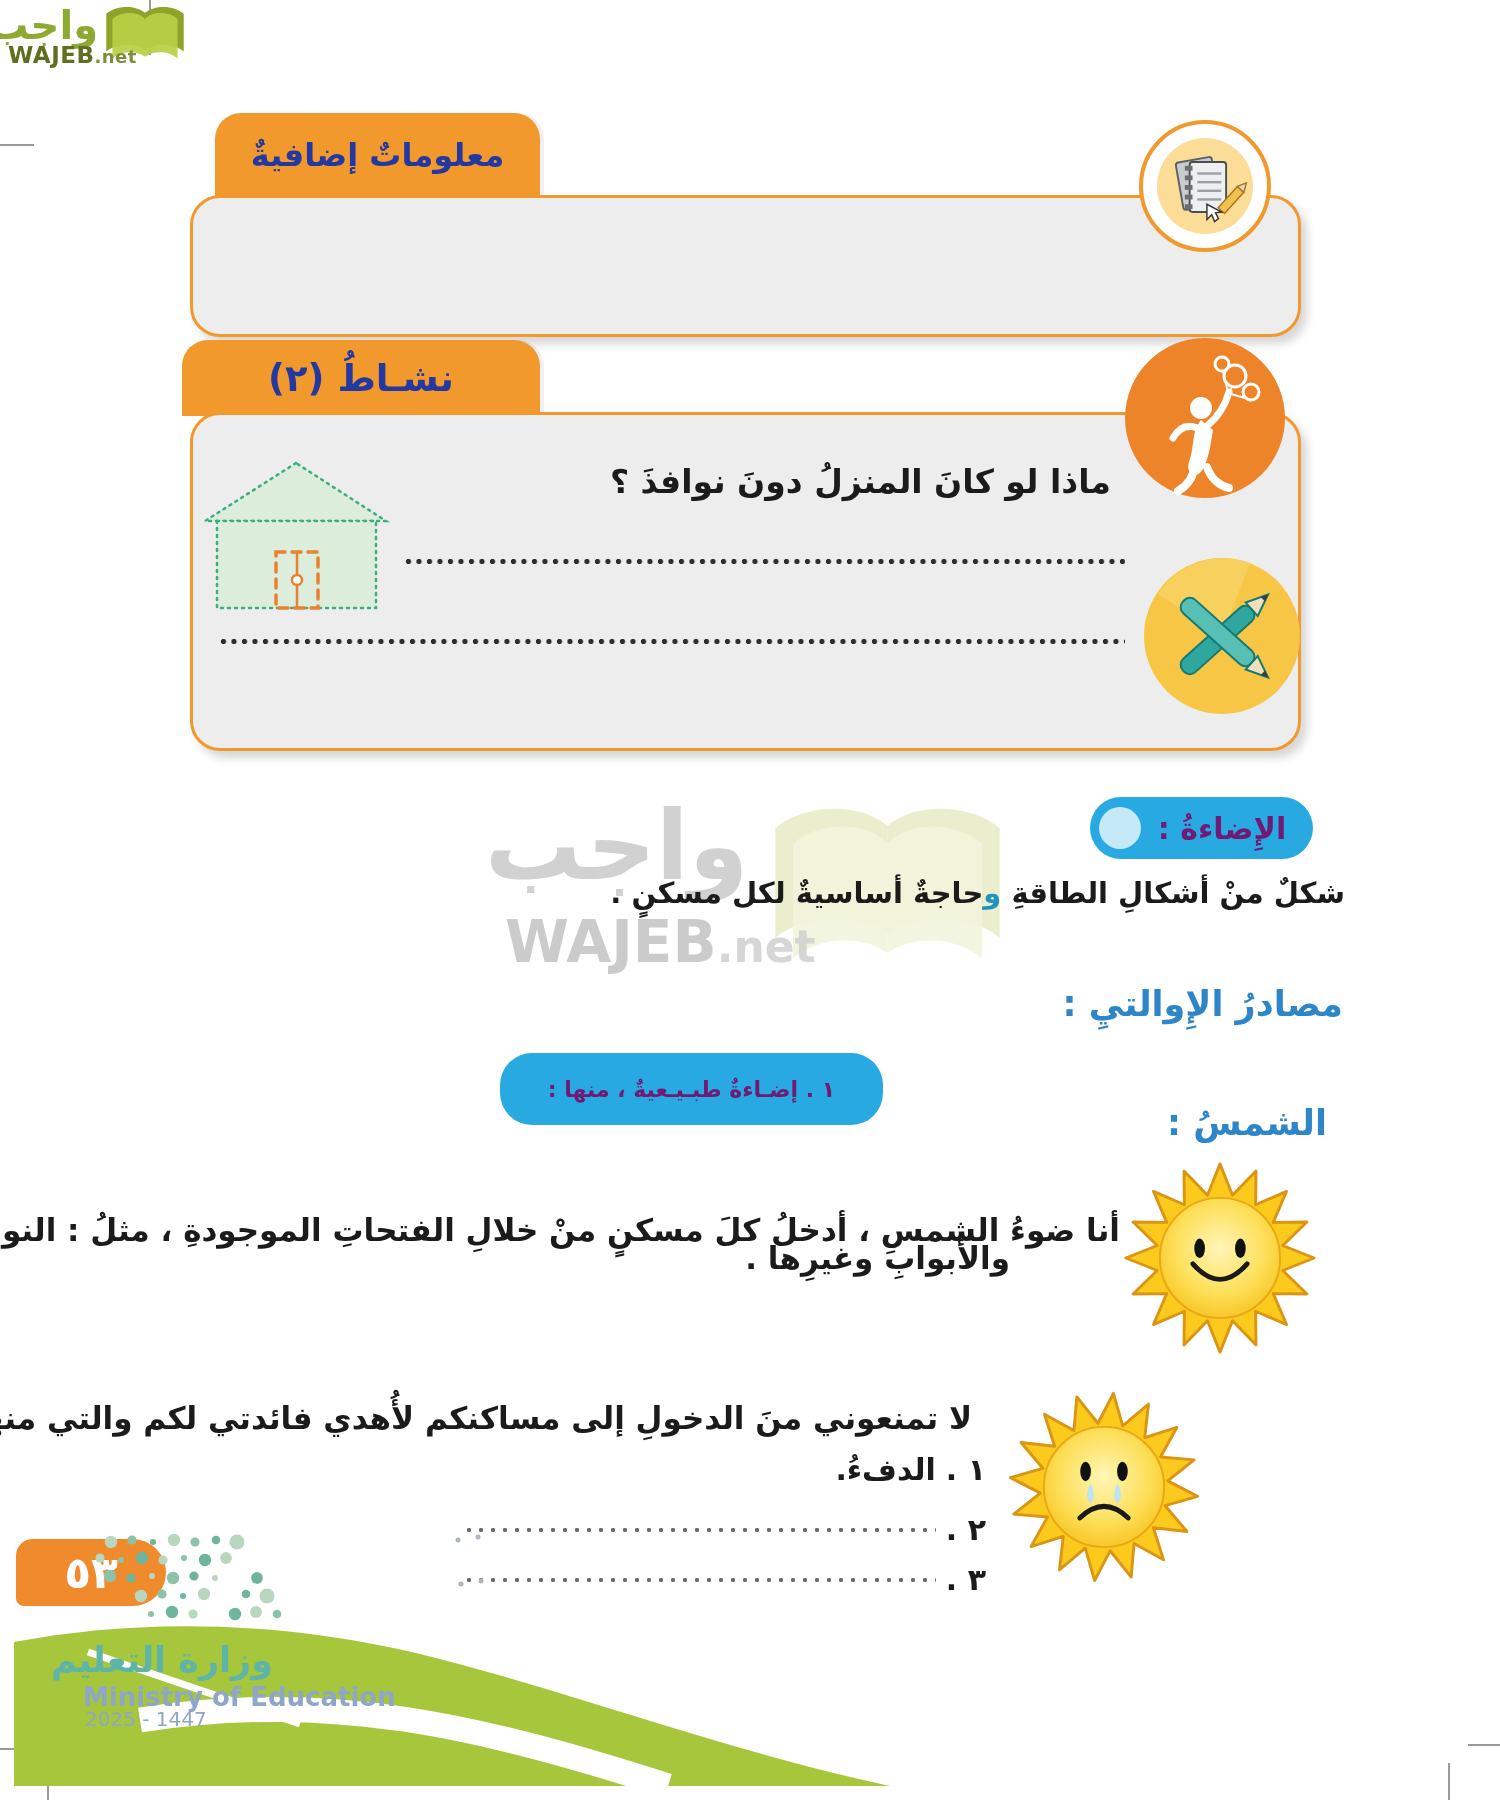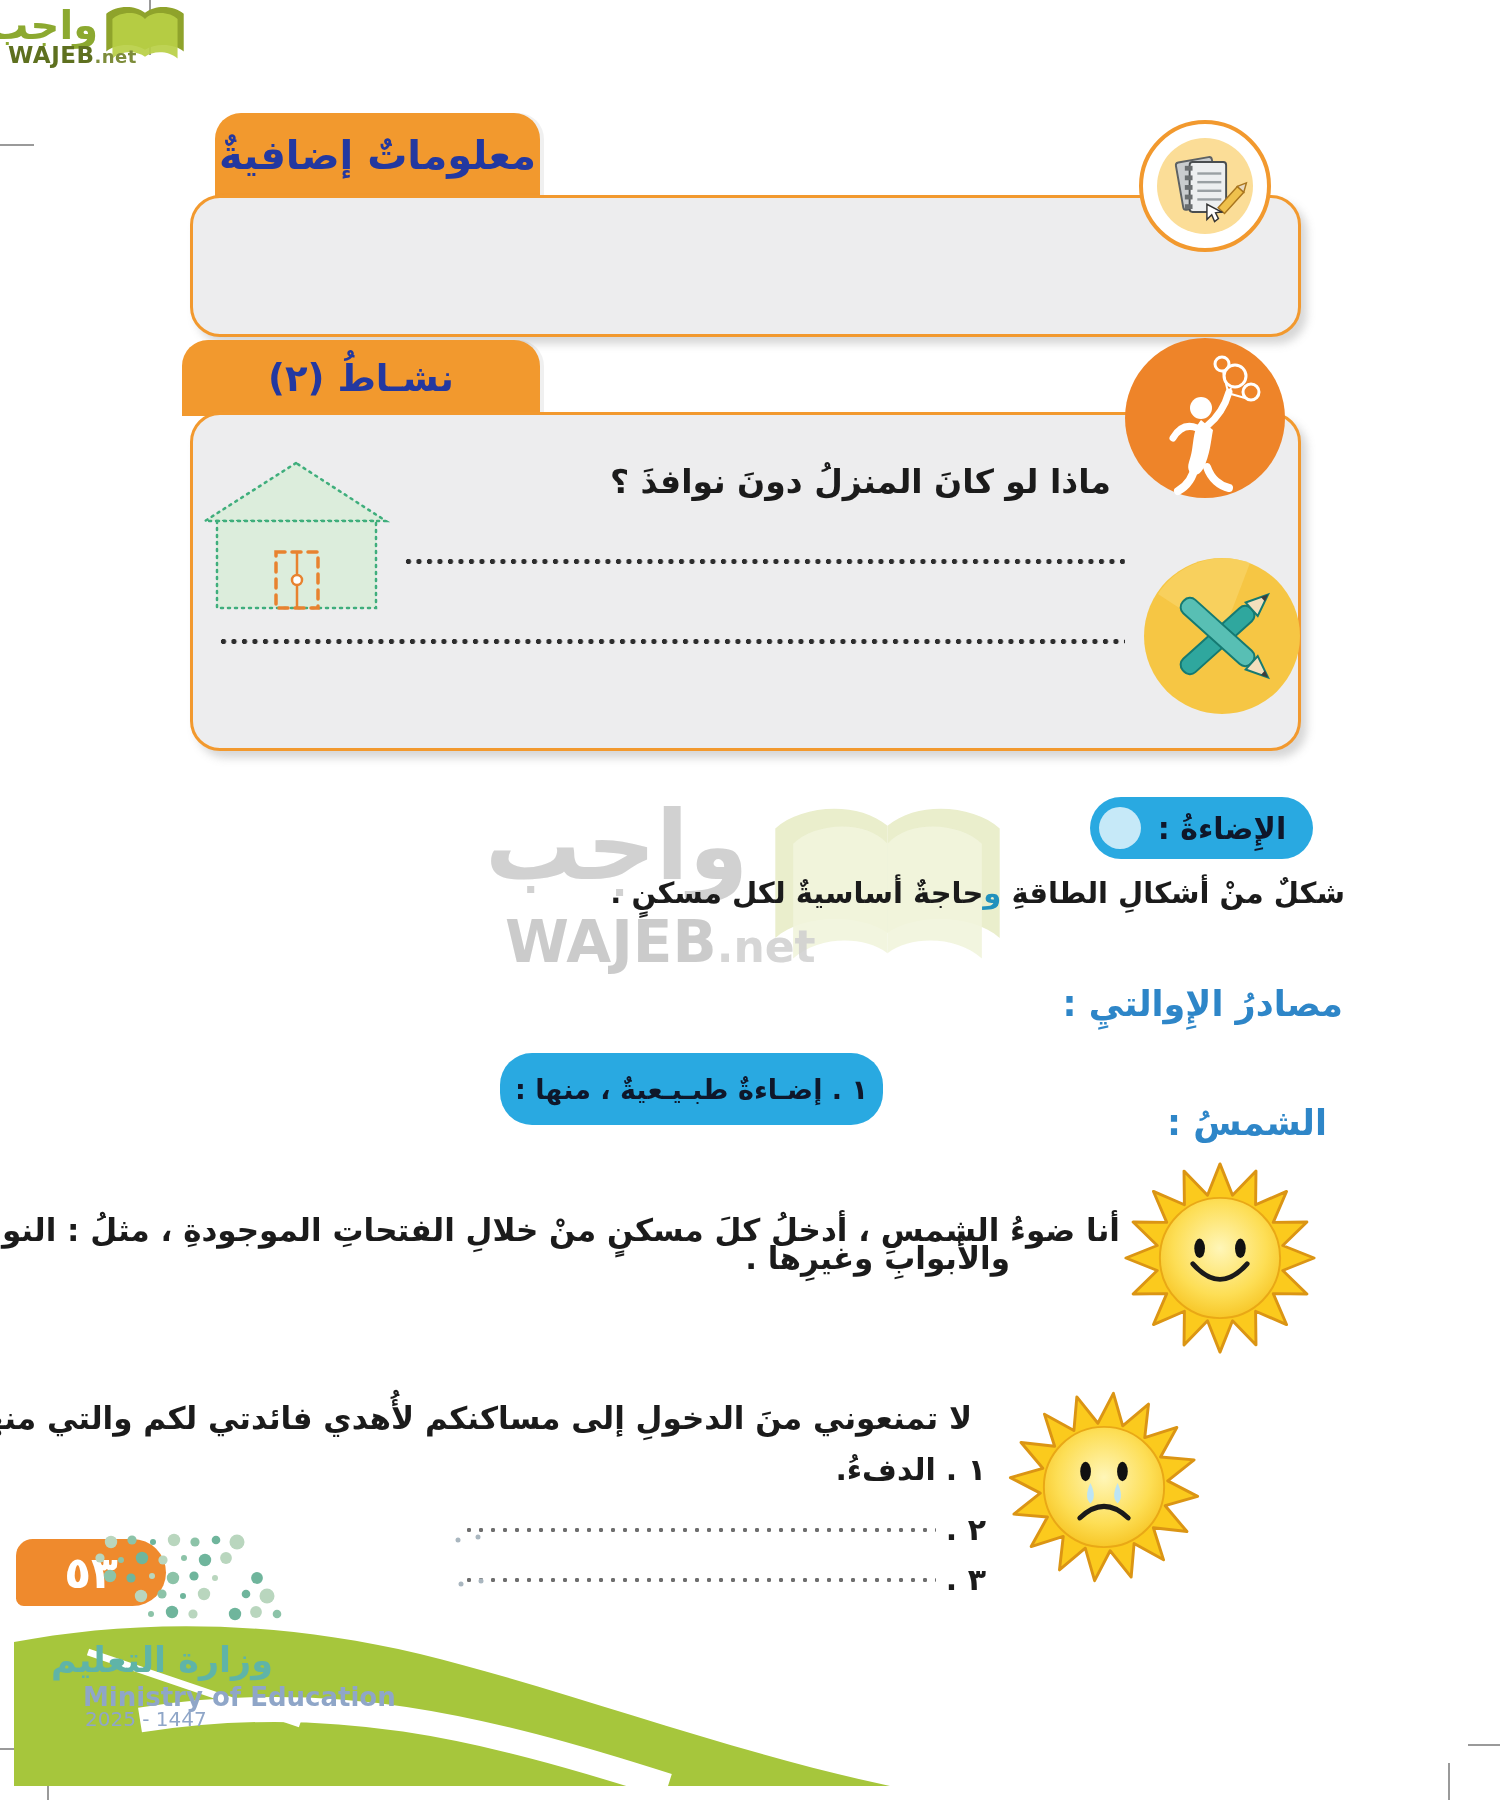--- a/index.html
+++ b/index.html
@@ -23,21 +23,21 @@
   .boxtext{font-weight:bold;color:#1b1b1b;font-size:31px;line-height:1.8;}
 
   
   .dots-black{height:7px;background-image:radial-gradient(circle at 3.5px 3.5px,#2d2d2d 2.3px,transparent 3px);
               background-size:10.5px 7px;background-repeat:repeat-x;}
   .dots-gray{height:6px;background-image:radial-gradient(circle at 3px 3px,#6e6e6e 1.9px,transparent 2.5px);
              background-size:12px 6px;background-repeat:repeat-x;}
 
   
   .bluepill{background:var(--badgeBlue);border-radius:32px;display:flex;align-items:center;justify-content:center;}
-  .bluepill span{color:#0f172a;font-weight:bold;}
+  .bluepill span{color:#701a75;font-weight:bold;}
   .blueheading{color:var(--headingBlue);font-weight:bold;font-size:35px;}
 
   .para{font-weight:bold;color:#1b1b1b;font-size:31px;}
   .waw{color:var(--wawTeal);}
 
   .benefit{display:flex;direction:rtl;align-items:center;gap:10px;font-weight:bold;color:#1b1b1b;font-size:30px;}
 
   
   .wm-ar{font-size:96px;font-weight:bold;color:#c6c6c6;opacity:.8;}
   .wm-en{font-size:58px;font-weight:bold;color:#c3c3c3;opacity:.85;}
@@ -67,21 +67,21 @@
      <path d="M50,10 C62,0 84,2 94,11 L94,54 C84,45 62,44 50,52 Z" fill="#8FA32B"></path>
      <path d="M50,17 C41,7 21,9 13,17 L13,62 C23,53 41,53 50,60 Z" fill="#B9CF45" opacity="0.92"></path>
      <path d="M50,17 C59,7 79,9 87,17 L87,62 C77,53 59,53 50,60 Z" fill="#B9CF45" opacity="0.92"></path>
     </svg>
   <div class="abs logo-ar rtl" style="left:4px;top:2px;width:94px;text-align:center">واجب</div>
   <div class="abs logo-en" style="left:8px;top:42px">
     <span>WAJEB</span><span class="net">.net</span>
   </div>
 
   <div class="abs tab" style="left:215px;top:113px;width:325px;height:84px">
-    <span style="font-size:40px">معلوماتٌ إضافيةٌ</span>
+    <span style="font-size:32px">معلوماتٌ إضافيةٌ</span>
   </div>
   <div class="abs graybox" style="left:190px;top:195px;width:1105px;height:136px"></div>
   <div class="abs" style="left:1139px;top:120px;width:132px;height:132px;border-radius:50%;background:#fff;border:4px solid var(--orange);box-sizing:border-box"></div>
   <div class="abs" style="left:1157px;top:138px;width:96px;height:96px;border-radius:50%;background:#FBDD97"></div>
   <svg class="abs" style="left:1157px;top:138px" width="96" height="96" viewBox="0 0 100 100">
     <g transform="translate(50,51)">
       <rect x="-26" y="-30" width="38" height="50" rx="3" fill="#C9CCCE" stroke="#5d6163" stroke-width="2" transform="rotate(-10)"></rect>
       <rect x="-16" y="-26" width="38" height="52" rx="3" fill="#EDEFF0" stroke="#4a4e50" stroke-width="2"></rect>
       <rect x="-21" y="-22" width="8" height="5" fill="#6a6e70"></rect>
         <rect x="-21" y="-12" width="8" height="5" fill="#6a6e70"></rect>
@@ -162,21 +162,21 @@
     <span style="width:42px;height:42px;border-radius:50%;background:#C6E9F8;margin-left:9px;order:-1"></span>
   </div>
 
   <div class="abs para rtl" style="right:155px;top:876px;font-size:29px;z-index:1">
     <span>شكلٌ منْ أشكالِ الطاقةِ </span><span class="waw">و</span><span>حاجةٌ أساسيةٌ لكل مسكنٍ .</span>
   </div>
 
   <div class="abs blueheading rtl" style="right:157px;top:984px;z-index:1">مصادرُ الإِوالتيِ :</div>
 
   <div class="abs bluepill" style="left:500px;top:1053px;width:383px;height:72px">
-    <span style="font-size:27px;direction:rtl">١ . إضـاءةٌ طبـيـعيةٌ ، منها :</span>
+    <span style="font-size:22px;direction:rtl">١ . إضـاءةٌ طبـيـعيةٌ ، منها :</span>
   </div>
 
   <div class="abs blueheading rtl" style="right:173px;top:1103px">الشمسُ :</div>
 
   <svg id="sun-happy" class="abs" style="left:1123px;top:1161px" width="194" height="194" viewBox="-100 -100 200 200">
       <defs>
         <radialGradient id="gsun-happy" cx="50%" cy="42%" r="65%">
        <stop offset="0%" stop-color="#FFF6B8"></stop>
           <stop offset="60%" stop-color="#FDDE55"></stop>
           <stop offset="100%" stop-color="#F5BE17"></stop>

